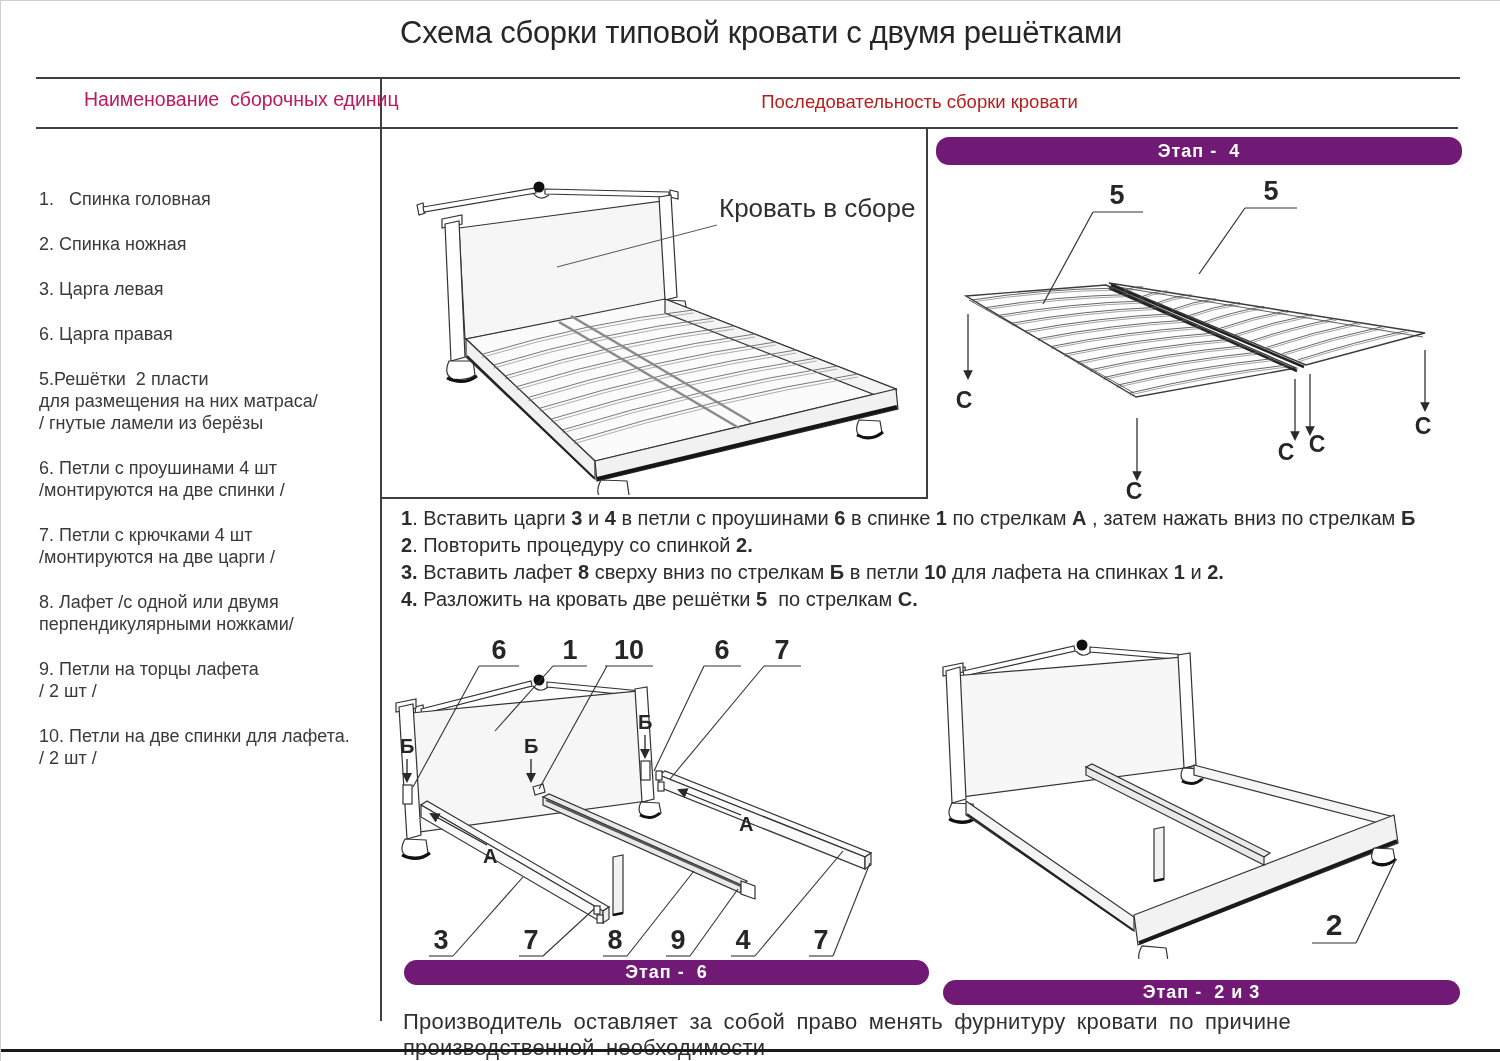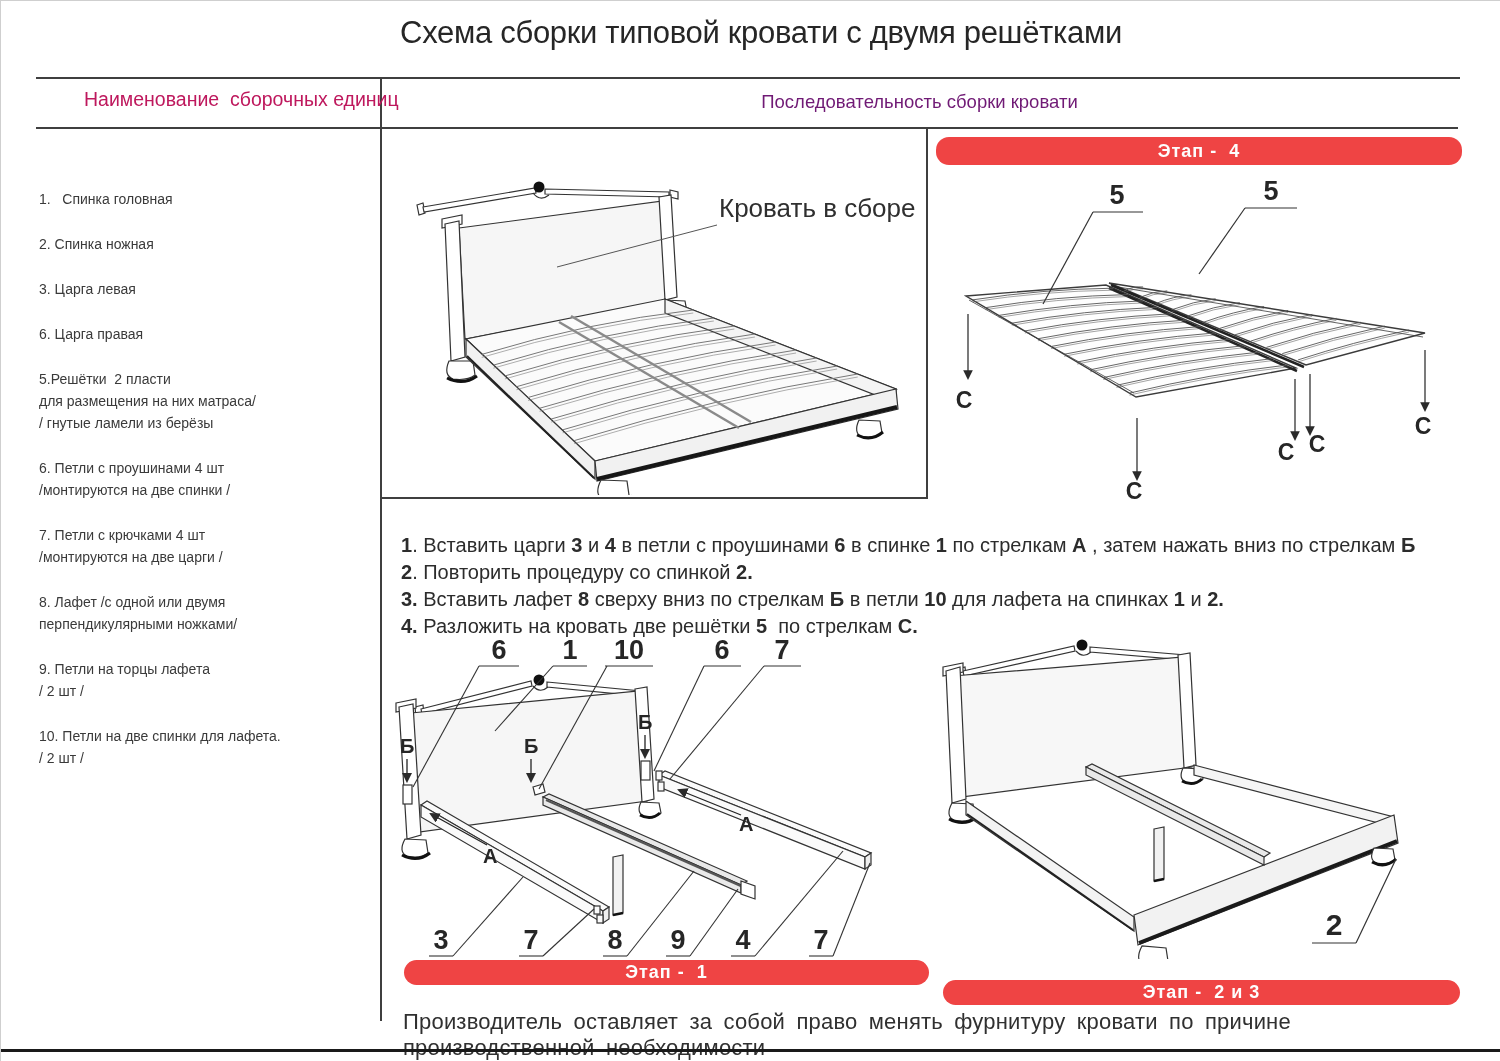--- a/index.html
+++ b/index.html
@@ -7,28 +7,28 @@
     position:relative;width:1500px;height:1061px;background:#ffffff;
     font-family:"Liberation Sans","DejaVu Sans",sans-serif;color:#2e2e2e;
     outline:1px solid #8a8a8a;border:1px solid #cfcfcf;overflow:hidden;margin:0 auto;
   }
   .abs{position:absolute;}
   .title{top:14px;left:60px;width:1400px;height:52px;text-align:center;
          font-size:31px;letter-spacing:-0.3px;color:#262626;white-space:pre;}
   .title b{font-weight:normal;}
   .rule{background:#3f3f3f;}
   .hdr-left{top:87px;left:42px;font-size:19.5px;color:#be185d;white-space:pre;margin-left:41px;}
-  .hdr-right{top:90px;left:380px;width:1077px;text-align:center;font-size:18.5px;color:#701a75;}
-  .parts{top:187px;left:38px;width:345px;font-size:14px;color:#3a3a3a;}
+  .hdr-right{top:90px;left:380px;width:1077px;text-align:center;font-size:18.5px;color:#b91c1c;}
+  .parts{top:187px;left:38px;width:345px;font-size:18px;color:#3a3a3a;}
   .parts .item{margin-bottom:23px;}
   .parts .ln{line-height:22px;white-space:pre;}
-  .pill{background:#ef4444;border-radius:13px;color:#fdfdfd;font-weight:bold;
+  .pill{background:#701a75;border-radius:13px;color:#fdfdfd;font-weight:bold;
         font-size:18px;display:flex;align-items:center;justify-content:center;
         letter-spacing:1px;white-space:pre;}
-  .instr{top:531px;left:400px;width:1062px;font-size:20px;color:#2c2c2c;}
+  .instr{top:504px;left:400px;width:1062px;font-size:20px;color:#2c2c2c;}
   .instr .iline{line-height:27px;white-space:pre-wrap;}
   .instr b{font-weight:bold;}
   .footer{top:1008px;left:402px;width:1060px;font-size:22px;color:#303030;
           word-spacing:5px;letter-spacing:0.2px;}
   .botline{top:1048px;left:0;width:1500px;height:3px;background:#1a1a1a;}
   svg text{font-family:"Liberation Sans","DejaVu Sans",sans-serif;fill:#262626;}
   svg .lbl{font-size:27px;font-weight:bold;}
   svg .sm{font-size:20px;font-weight:bold;}
   svg .cap{font-size:26px;fill:#2f2f2f;}
   svg .carrow{font-size:23px;font-weight:600;}
@@ -388,19 +388,19 @@
       <polygon points="218,210 228,208 228,260 218,262" fill="#f2f2f2"></polygon>
       <path d="M218,262 L228,260" stroke="#111" stroke-width="2.5" fill="none"></path>
     </g>
     <g stroke="#333" stroke-width="1.2">
       <line x1="376" y1="324" x2="420" y2="324"></line>
       <line x1="420" y1="324" x2="460" y2="240"></line>
       <text class="lbl" x="398" y="316" text-anchor="middle" stroke="none" style="font-size:30px;">2</text>
     </g>
   </svg>
 
-  <div class="abs pill" style="top:959px;left:403px;width:525px;height:25px;">Этап -  1</div>
+  <div class="abs pill" style="top:959px;left:403px;width:525px;height:25px;">Этап -  6</div>
   <div class="abs pill" style="top:959px;left:942px;width:517px;height:25px;margin-top:20px;">Этап -  2 и 3</div>
 
   <div class="abs footer">Производитель оставляет за собой право менять фурнитуру кровати по причине производственной необходимости</div>
   <div class="abs botline"></div>
 
 </div>
 
 </body></html>

